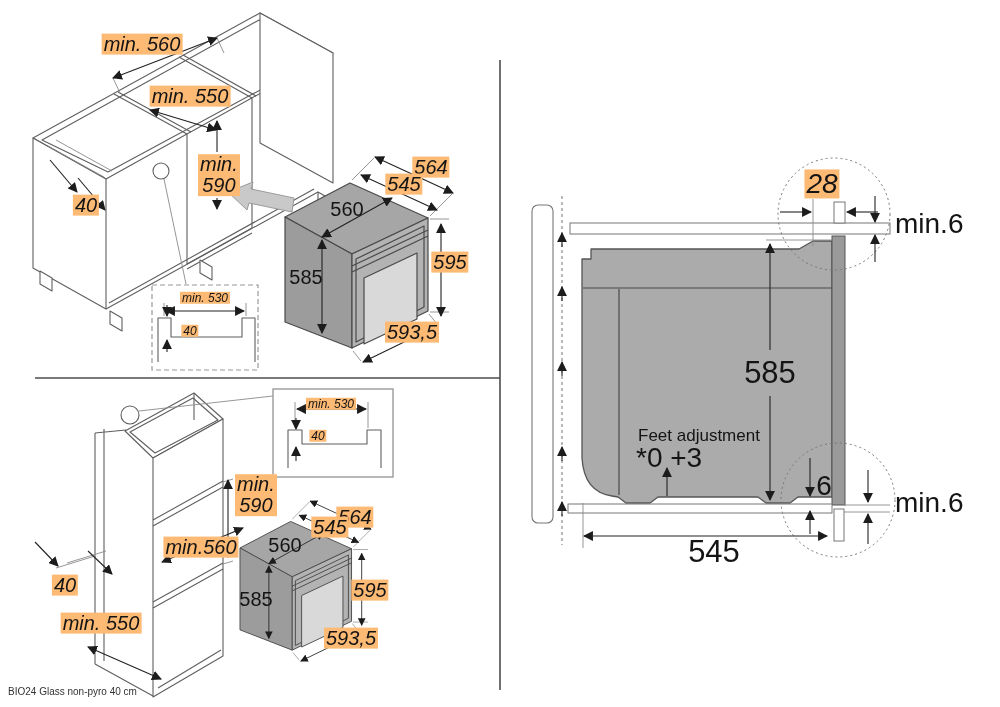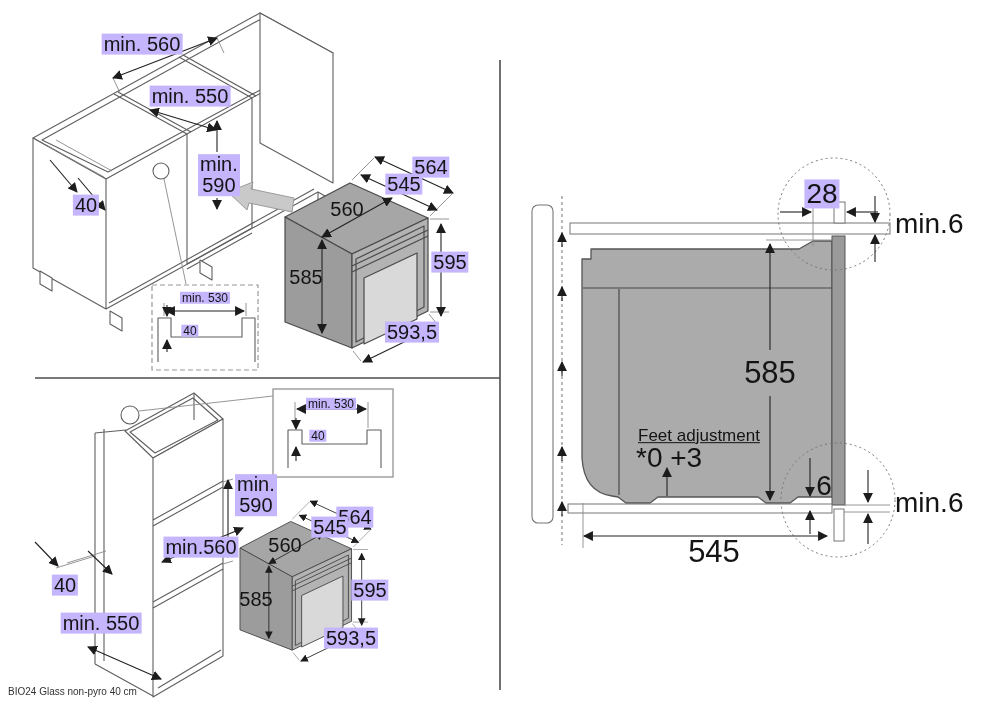--- a/index.html
+++ b/index.html
@@ -2,27 +2,27 @@
 <html><head>
 <meta charset="utf-8">
 <style>
   html,body{margin:0;padding:0;background:#fff;}
   #stage{position:relative;width:1000px;height:707px;background:#fff;overflow:hidden;
          font-family:"Liberation Sans",sans-serif;}
   #linework{position:absolute;left:0;top:0;}
   .lbl{position:absolute;color:#141414;transform:translate(-50%,-50%);
        text-align:center;line-height:1.04;white-space:pre-line;letter-spacing:0;}
   .al{transform:translate(0,-50%);text-align:center;}
-  .bg{background:#c4b5fd;padding:0 2px;}
+  .bg{background:#fdba74;padding:0 2px;font-style:italic;}
   .f20{font-size:20px;}
   .f16{font-size:12px;}
   .f24{font-size:28px;}
   .f28{font-size:28px;}
   .f31{font-size:31px;}
-  .f17{font-size:17px;text-decoration:underline;}
+  .f17{font-size:17px;}
   .f10{font-size:10px;color:#333;}
   svg .cab{stroke:#5f5f5f;stroke-width:1.1;fill:none;stroke-linejoin:round;}
   svg .cabf{stroke:#5f5f5f;stroke-width:1.1;fill:#ffffff;stroke-linejoin:round;}
   svg .dim{stroke:#222;stroke-width:1.1;fill:none;}
   svg .thin{stroke:#8a8a8a;stroke-width:0.9;fill:none;}
   svg .ov{stroke:#4a4a4a;stroke-width:1.2;stroke-linejoin:round;}
 </style>
 </head>
 <body>
 
@@ -203,21 +203,21 @@
 <div class="lbl f20 bg" style="left:201px;top:547px">min.560</div>
 <div class="lbl f20 bg" style="left:65px;top:585px">40</div>
 <div class="lbl f20 bg" style="left:101px;top:623px">min. 550</div>
 <div class="lbl f20 bg" style="left:355px;top:517px">564</div>
 <div class="lbl f20 bg" style="left:330px;top:527px">545</div>
 <div class="lbl f20" style="left:285px;top:545px">560</div>
 <div class="lbl f20" style="left:256px;top:599px">585</div>
 <div class="lbl f20 bg" style="left:370px;top:590px">595</div>
 <div class="lbl f20 bg" style="left:351px;top:638px">593,5</div>
 
-<div class="lbl f28 bg" style="left:822px;top:194px">28</div>
+<div class="lbl f28 bg" style="left:822px;top:184px">28</div>
 <div class="lbl f24 al" style="left:895px;top:224px">min.6</div>
 <div class="lbl f31" style="left:770px;top:373px">585</div>
 <div class="lbl f17 al" style="left:638px;top:436px">Feet adjustment</div>
 <div class="lbl f28 al" style="left:636px;top:458px">*0 +3</div>
 <div class="lbl f28" style="left:824px;top:486px">6</div>
 <div class="lbl f24 al" style="left:895px;top:503px">min.6</div>
 <div class="lbl f31" style="left:714px;top:552px">545</div>
 
 <div class="lbl f10 al" style="left:8px;top:692px">BIO24 Glass non-pyro 40 cm</div>
 

